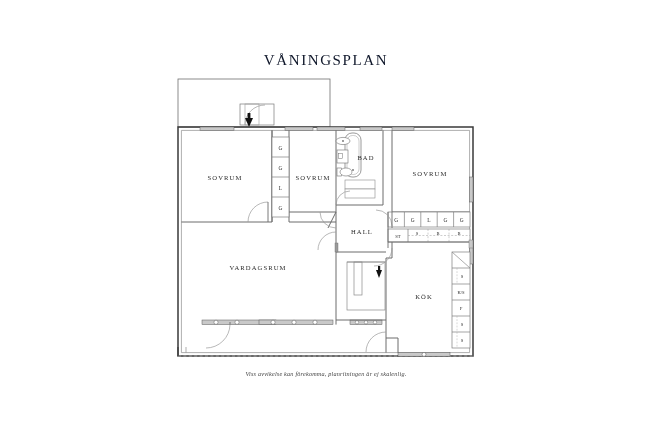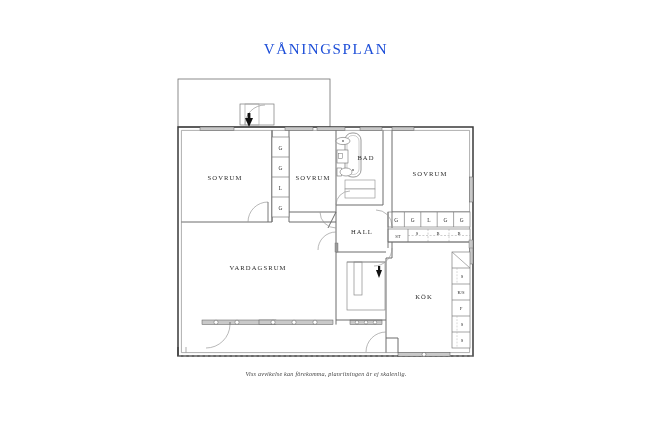--- a/index.html
+++ b/index.html
@@ -3,22 +3,22 @@
 <meta charset="utf-8">
 <style>
   html,body{margin:0;padding:0;}
   body{
     width:652px;height:435px;background:#ffffff;
     font-family:"Liberation Serif", serif;
     overflow:hidden;position:relative;
   }
   #plan-root{position:absolute;left:0;top:0;width:652px;height:435px;}
   #title{
-    position:absolute;left:0;top:41px;width:652px;text-align:center;
-    font-size:15px;letter-spacing:1.6px;color:#1d4ed8;
+    position:absolute;left:0;top:52px;width:652px;text-align:center;
+    font-size:15px;letter-spacing:1.6px;color:#0f172a;
     font-family:"Liberation Serif", serif;
   }
   #footer{
     position:absolute;left:0;top:370px;width:652px;text-align:center;
     font-size:6.2px;font-style:italic;color:#444;letter-spacing:.2px;
     font-family:"Liberation Serif", serif;
   }
   svg{position:absolute;left:0;top:0;}
   .rl{font-family:"Liberation Serif", serif;font-size:6.6px;fill:#2b2b2b;letter-spacing:1.1px;text-anchor:middle;}
   .cl{font-family:"Liberation Serif", serif;font-size:5.4px;fill:#2b2b2b;text-anchor:middle;}

